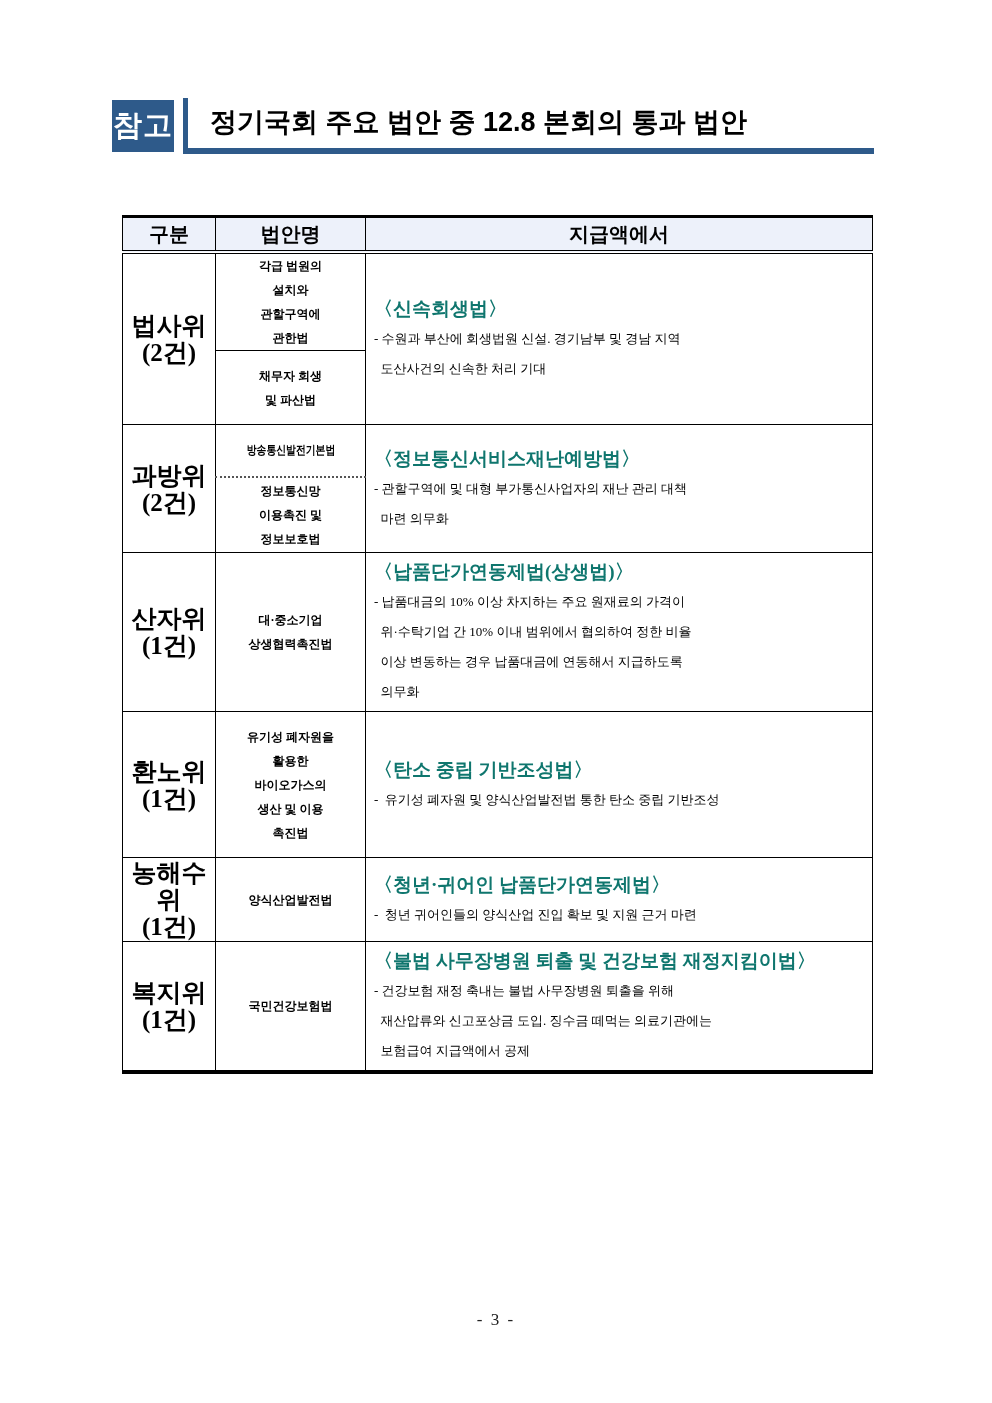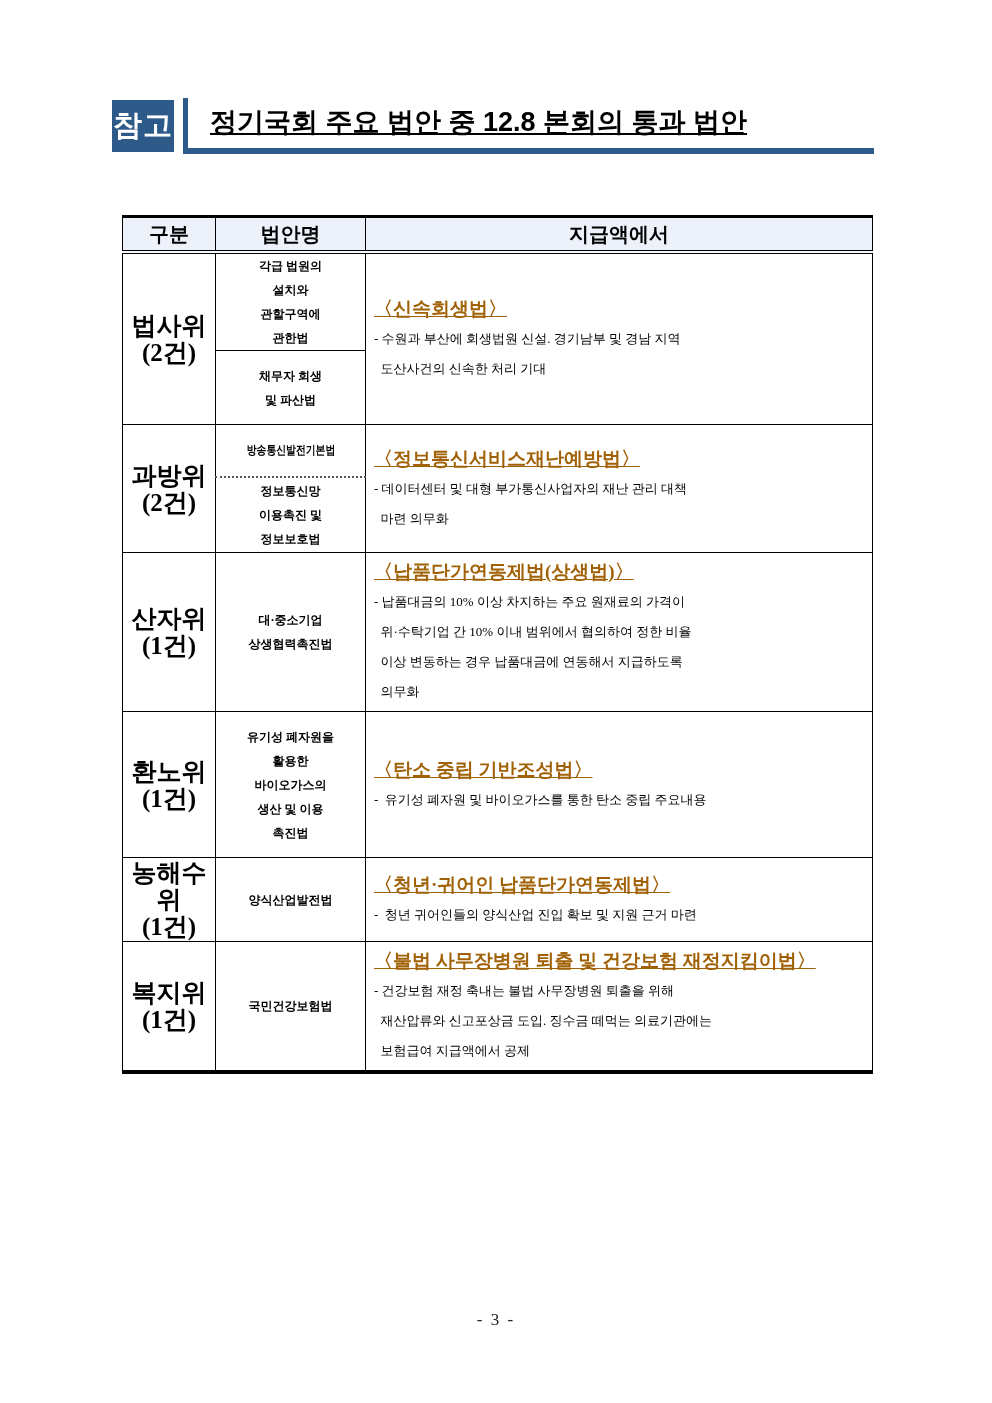--- a/index.html
+++ b/index.html
@@ -40,21 +40,20 @@
     flex: 0 0 auto;
   }
   .title-box {
     flex: 1 1 auto;
     margin-left: 9px;
     border-left: 5px solid #2e5a8a;
     border-bottom: 6px solid #2e5a8a;
     padding: 6px 0 8px 22px;
     display: flex;
     align-items: center;
-    text-decoration: underline;
   }
   .doc-title {
     font-family: "Liberation Sans", "DejaVu Sans", sans-serif;
     font-weight: bold;
     font-size: 27px;
     letter-spacing: 0px;
     white-space: nowrap;
   }
 
   
@@ -110,26 +109,25 @@
     white-space: nowrap;
   }
   td.bill.sub-solid  { border-top: 1.5px solid #000; }
   td.bill.sub-dotted { border-top: 2px dotted #555; }
 
   td.content {
     padding: 4px 6px 4px 8px;
     font-size: 19px;
   }
   .headline {
-    color: #a16207;
+    color: #0f766e;
     font-weight: bold;
     font-size: 19px;
     line-height: 30px;
     white-space: pre-wrap;
-    text-decoration: underline;
   }
   .body-text {
     font-size: 13px;
     line-height: 30px;
     white-space: pre-wrap;
   }
 
   tr.h95  { height: 95px; }
   tr.h74  { height: 74px; }
   tr.h52  { height: 52px; }
@@ -192,21 +190,21 @@
       <td class="bill sub-solid">채무자 회생
 및 파산법</td>
     </tr>
 
     <tr class="h52">
       <td class="committee" rowspan="2">과방위
 (2건)</td>
       <td class="bill"><span class="fit">방송통신발전기본법</span></td>
       <td class="content" rowspan="2">
         <div class="headline">〈정보통신서비스재난예방법〉</div>
-        <div class="body-text">- 데이터센터 및 대형 부가통신사업자의 재난 관리 대책
+        <div class="body-text">- 관할구역에 및 대형 부가통신사업자의 재난 관리 대책
   마련 의무화</div>
       </td>
     </tr>
     <tr class="h76">
       <td class="bill sub-dotted">정보통신망
 이용촉진 및
 정보보호법</td>
     </tr>
 
     <tr class="h146">
@@ -226,21 +224,21 @@
     <tr class="h146">
       <td class="committee">환노위
 (1건)</td>
       <td class="bill">유기성 폐자원을
 활용한
 바이오가스의
 생산 및 이용
 촉진법</td>
       <td class="content">
         <div class="headline">〈탄소 중립 기반조성법〉</div>
-        <div class="body-text">-  유기성 폐자원 및 바이오가스를 통한 탄소 중립 주요내용</div>
+        <div class="body-text">-  유기성 폐자원 및 양식산업발전법 통한 탄소 중립 기반조성</div>
       </td>
     </tr>
 
     <tr class="h84">
       <td class="committee">농해수위
 (1건)</td>
       <td class="bill">양식산업발전법</td>
       <td class="content">
         <div class="headline">〈청년·귀어인 납품단가연동제법〉</div>
         <div class="body-text">-  청년 귀어인들의 양식산업 진입 확보 및 지원 근거 마련</div>

